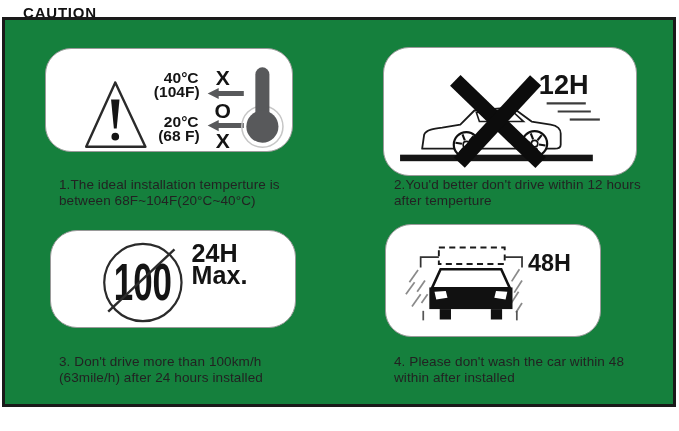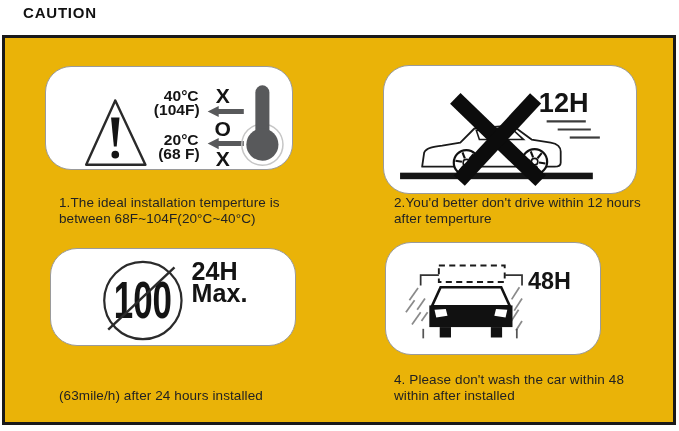--- a/index.html
+++ b/index.html
@@ -5,22 +5,22 @@
   html,body{margin:0;padding:0;background:#ffffff;}
   .page{
     position:relative;width:679px;height:431px;background:#ffffff;
     font-family:"Liberation Sans","DejaVu Sans",sans-serif;color:#1a1a1a;overflow:hidden;
   }
   .caution-title{
     position:absolute;left:23px;top:4px;font-size:15px;font-weight:bold;
     letter-spacing:0.8px;color:#111;
   }
   .main-box{
-    position:absolute;left:2px;top:35px;width:674px;height:390px;
-    border:3px solid #1a1a1a;background:#eab308;box-sizing:border-box;
+    position:absolute;left:2px;top:17px;width:674px;height:390px;
+    border:3px solid #1a1a1a;background:#15803d;box-sizing:border-box;
   }
   .panel{
     position:absolute;border:1.5px solid #9a9a9a;border-radius:26px;
     background:#fff;box-sizing:border-box;
   }
   .panel svg{display:block;width:100%;height:100%;}
   .p1{left:40px;top:28px;width:248px;height:104px;}
   .p2{left:378px;top:27px;width:254px;height:129px;}
   .p3{left:45px;top:210px;width:246px;height:98px;border-radius:27px;}
   .p4{left:380px;top:204px;width:216px;height:113px;text-align:center;}
@@ -134,21 +134,21 @@
         <g>
           <circle cx="91.5" cy="51" r="38.5" fill="none" stroke="#2b2b2b" stroke-width="2.2"></circle>
           <text class="t-speed" x="91.5" y="68" text-anchor="middle" textLength="58" lengthAdjust="spacingAndGlyphs">100</text>
           <line x1="57" y1="80" x2="123" y2="18" stroke="#2b2b2b" stroke-width="2.4"></line>
         </g>
         <text class="t-badge-sm" x="140" y="31">24H</text>
         <text class="t-badge-sm" x="140" y="52">Max.</text>
       </svg>
     </div>
     <p class="caption c3">
-      <br>
+      <span>3. Don't drive more than 100km/h</span><br>
       <span>(63mile/h) after 24 hours installed</span>
     </p>
 
     <div class="panel p4">
       <svg viewBox="0 0 247 110" xmlns="http://www.w3.org/2000/svg">
         <text class="t-badge" x="164" y="44">48H</text>
         <g>
           <rect x="61" y="17" width="76" height="19" fill="#fff" stroke="#1a1a1a" stroke-width="2.2" stroke-dasharray="7 5"></rect>
           <path d="M40,40 L40,28 L61,28" fill="none" stroke="#333" stroke-width="2"></path>
           <path d="M137,28 L157,28 L157,40" fill="none" stroke="#333" stroke-width="2"></path>

